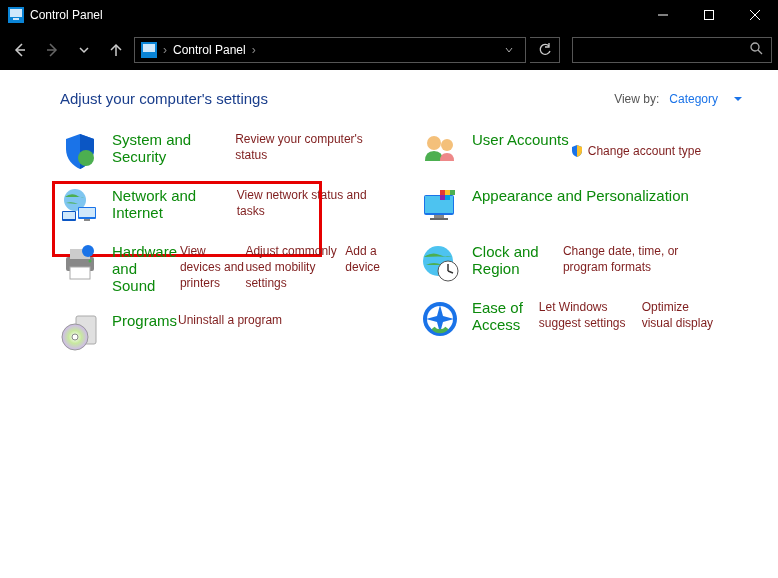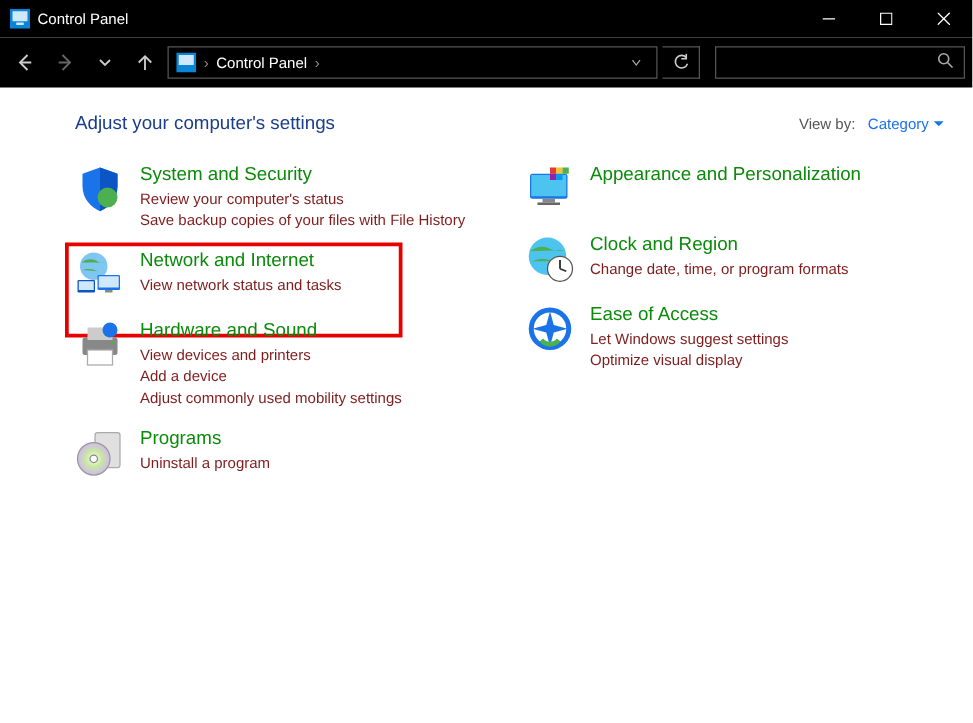--- a/index.html
+++ b/index.html
@@ -20,34 +20,34 @@
   .addr .crumb { color: #fff; }
   .addr .chev { color: #888; }
   .addr .mini-icon { width: 16px; height: 16px; }
   .addr .dropdown { margin-left: auto; color: #aaa; padding: 0 6px; }
   .refresh-btn { width: 30px; height: 26px; display: flex; align-items: center; justify-content: center; color: #ccc; border: 1px solid #555; border-left: none; }
   .search { width: 200px; height: 26px; border: 1px solid #555; background: #000; margin-left: 8px; display: flex; align-items: center; position: relative; }
   .search input { flex: 1; background: transparent; border: none; color: #fff; font-size: 12px; padding: 0 6px; outline: none; }
   .search .mag { color: #aaa; padding-right: 8px; }
 
   
-  .content { padding: 20px 23px 20px 60px; }
+  .content { padding: 20px 36px 20px 60px; }
   .top-row { display: flex; align-items: center; margin-bottom: 24px; }
   .heading { color: #1a3e8c; font-size: 15px; }
   .viewby { margin-left: auto; font-size: 12px; color: #555; display: flex; align-items: flex-start; gap: 10px; }
-  .viewby .cat { color: #1a73e8; display: flex; align-items: center; gap: 4px; }
+  .viewby .cat { color: #1a73e8; display: flex; align-items: center; gap: 16px; }
 
   .columns { display: flex; gap: 40px; }
   .col { flex: 0 0 auto; }
   .left-col { width: 320px; }
   .right-col { width: 300px; }
 
   .category { display: flex; gap: 12px; margin-bottom: 16px; position: relative; }
   .cat-icon { width: 40px; height: 40px; flex: 0 0 40px; }
-  .cat-body { display: flex; flex-direction: column; gap: 1px; }
+  .cat-body { display: flex; gap: 1px; }
   .cat-title { color: #0b8a0b; font-size: 15px; margin-bottom: 2px; }
   .sub { color: #7f1d1d; font-size: 12px; line-height: 16px; }
   .sub.withicon { display: flex; align-items: center; gap: 4px; }
   .shield-sm { width: 14px; height: 14px; }
 
   .highlight { position: absolute; border: 3px solid #e60000; left: -8px; top: -6px; width: 270px; height: 76px; pointer-events: none; }
 
 </style>
 </head>
 <body>
@@ -153,21 +153,20 @@
 
       <div class="category">
         <svg class="cat-icon" viewBox="0 0 40 40">
           <path d="M20 3 L34 8 V18 C34 28 27 35 20 38 C13 35 6 28 6 18 V8 Z" fill="#1a73e8"></path>
           <path d="M20 3 L34 8 V18 C34 28 27 35 20 38 V3 Z" fill="#0b56c4"></path>
           <circle cx="26" cy="27" r="8" fill="#4caf50"></circle>
         </svg>
         <div class="cat-body">
           <div class="cat-title">System and Security</div>
           <div class="sub">Review your computer's status</div>
-          <div class="sub">Save backup copies of your files with File History</div>
         </div>
       </div>
 
       <div class="category">
         <div class="highlight"></div>
         <svg class="cat-icon" viewBox="0 0 40 40">
           <circle cx="15" cy="13" r="11" fill="#7fc6f0"></circle>
           <path d="M5 10 Q10 6 16 8 Q20 11 24 10" fill="#4caf50"></path>
           <path d="M6 16 Q12 14 18 17" fill="#4caf50"></path>
           <rect x="18" y="20" width="18" height="12" rx="1" fill="#1a73e8"></rect>
@@ -186,22 +185,22 @@
         <svg class="cat-icon" viewBox="0 0 40 40">
           <rect x="6" y="14" width="28" height="14" rx="2" fill="#888"></rect>
           <rect x="10" y="6" width="20" height="10" fill="#ccc"></rect>
           <rect x="10" y="24" width="20" height="12" fill="#fff" stroke="#aaa"></rect>
           <circle cx="30" cy="18" r="1.5" fill="#4caf50"></circle>
           <circle cx="28" cy="8" r="6" fill="#1a73e8"></circle>
         </svg>
         <div class="cat-body">
           <div class="cat-title">Hardware and Sound</div>
           <div class="sub">View devices and printers</div>
+          <div class="sub">Adjust commonly used mobility settings</div>
           <div class="sub">Add a device</div>
-          <div class="sub">Adjust commonly used mobility settings</div>
         </div>
       </div>
 
       <div class="category">
         <svg class="cat-icon" viewBox="0 0 40 40">
           <rect x="16" y="4" width="20" height="28" rx="2" fill="#e0e0e0" stroke="#aaa"></rect>
           <circle cx="15" cy="25" r="13" fill="url(#g1)" stroke="#999"></circle>
           <circle cx="15" cy="25" r="3" fill="#fff" stroke="#888"></circle>
           <defs>
               <radialGradient id="g1">
@@ -214,20 +213,38 @@
         <div class="cat-body">
           <div class="cat-title">Programs</div>
           <div class="sub">Uninstall a program</div>
         </div>
       </div>
 
     </div>
 
     <div class="col right-col">
 
+      <div class="category">
+        <svg class="cat-icon" viewBox="0 0 40 40">
+          <circle cx="14" cy="12" r="7" fill="#f4c07a"></circle>
+          <path d="M5 30 Q5 20 14 20 Q23 20 23 30 Z" fill="#4caf50"></path>
+          <circle cx="27" cy="14" r="6" fill="#f4c07a"></circle>
+          <path d="M20 30 Q20 22 27 22 Q34 22 34 30 Z" fill="#e88"></path>
+        </svg>
+        <div class="cat-body">
+          <div class="cat-title">User Accounts</div>
+          <div class="sub withicon">
+            <svg class="shield-sm" viewBox="0 0 14 14">
+                <path d="M7 1 L12 3 V7 C12 10 10 12 7 13 C4 12 2 10 2 7 V3 Z" fill="#1a73e8"></path>
+                <path d="M7 1 V13 C10 12 12 10 12 7 V3 Z" fill="#fbc02d"></path>
+              </svg>
+            <span>Change account type</span>
+          </div>
+        </div>
+      </div>
 
       <div class="category">
         <svg class="cat-icon" viewBox="0 0 40 40">
           <rect x="4" y="8" width="30" height="20" rx="2" fill="#1a73e8"></rect>
           <rect x="5" y="9" width="28" height="17" fill="#4dc3f0"></rect>
           <rect x="14" y="28" width="10" height="3" fill="#888"></rect>
           <rect x="10" y="31" width="18" height="2" fill="#666"></rect>
           <rect x="20" y="3" width="5" height="5" fill="#e53935"></rect>
           <rect x="25" y="3" width="5" height="5" fill="#fbc02d"></rect>
           <rect x="30" y="3" width="5" height="5" fill="#4caf50"></rect>

